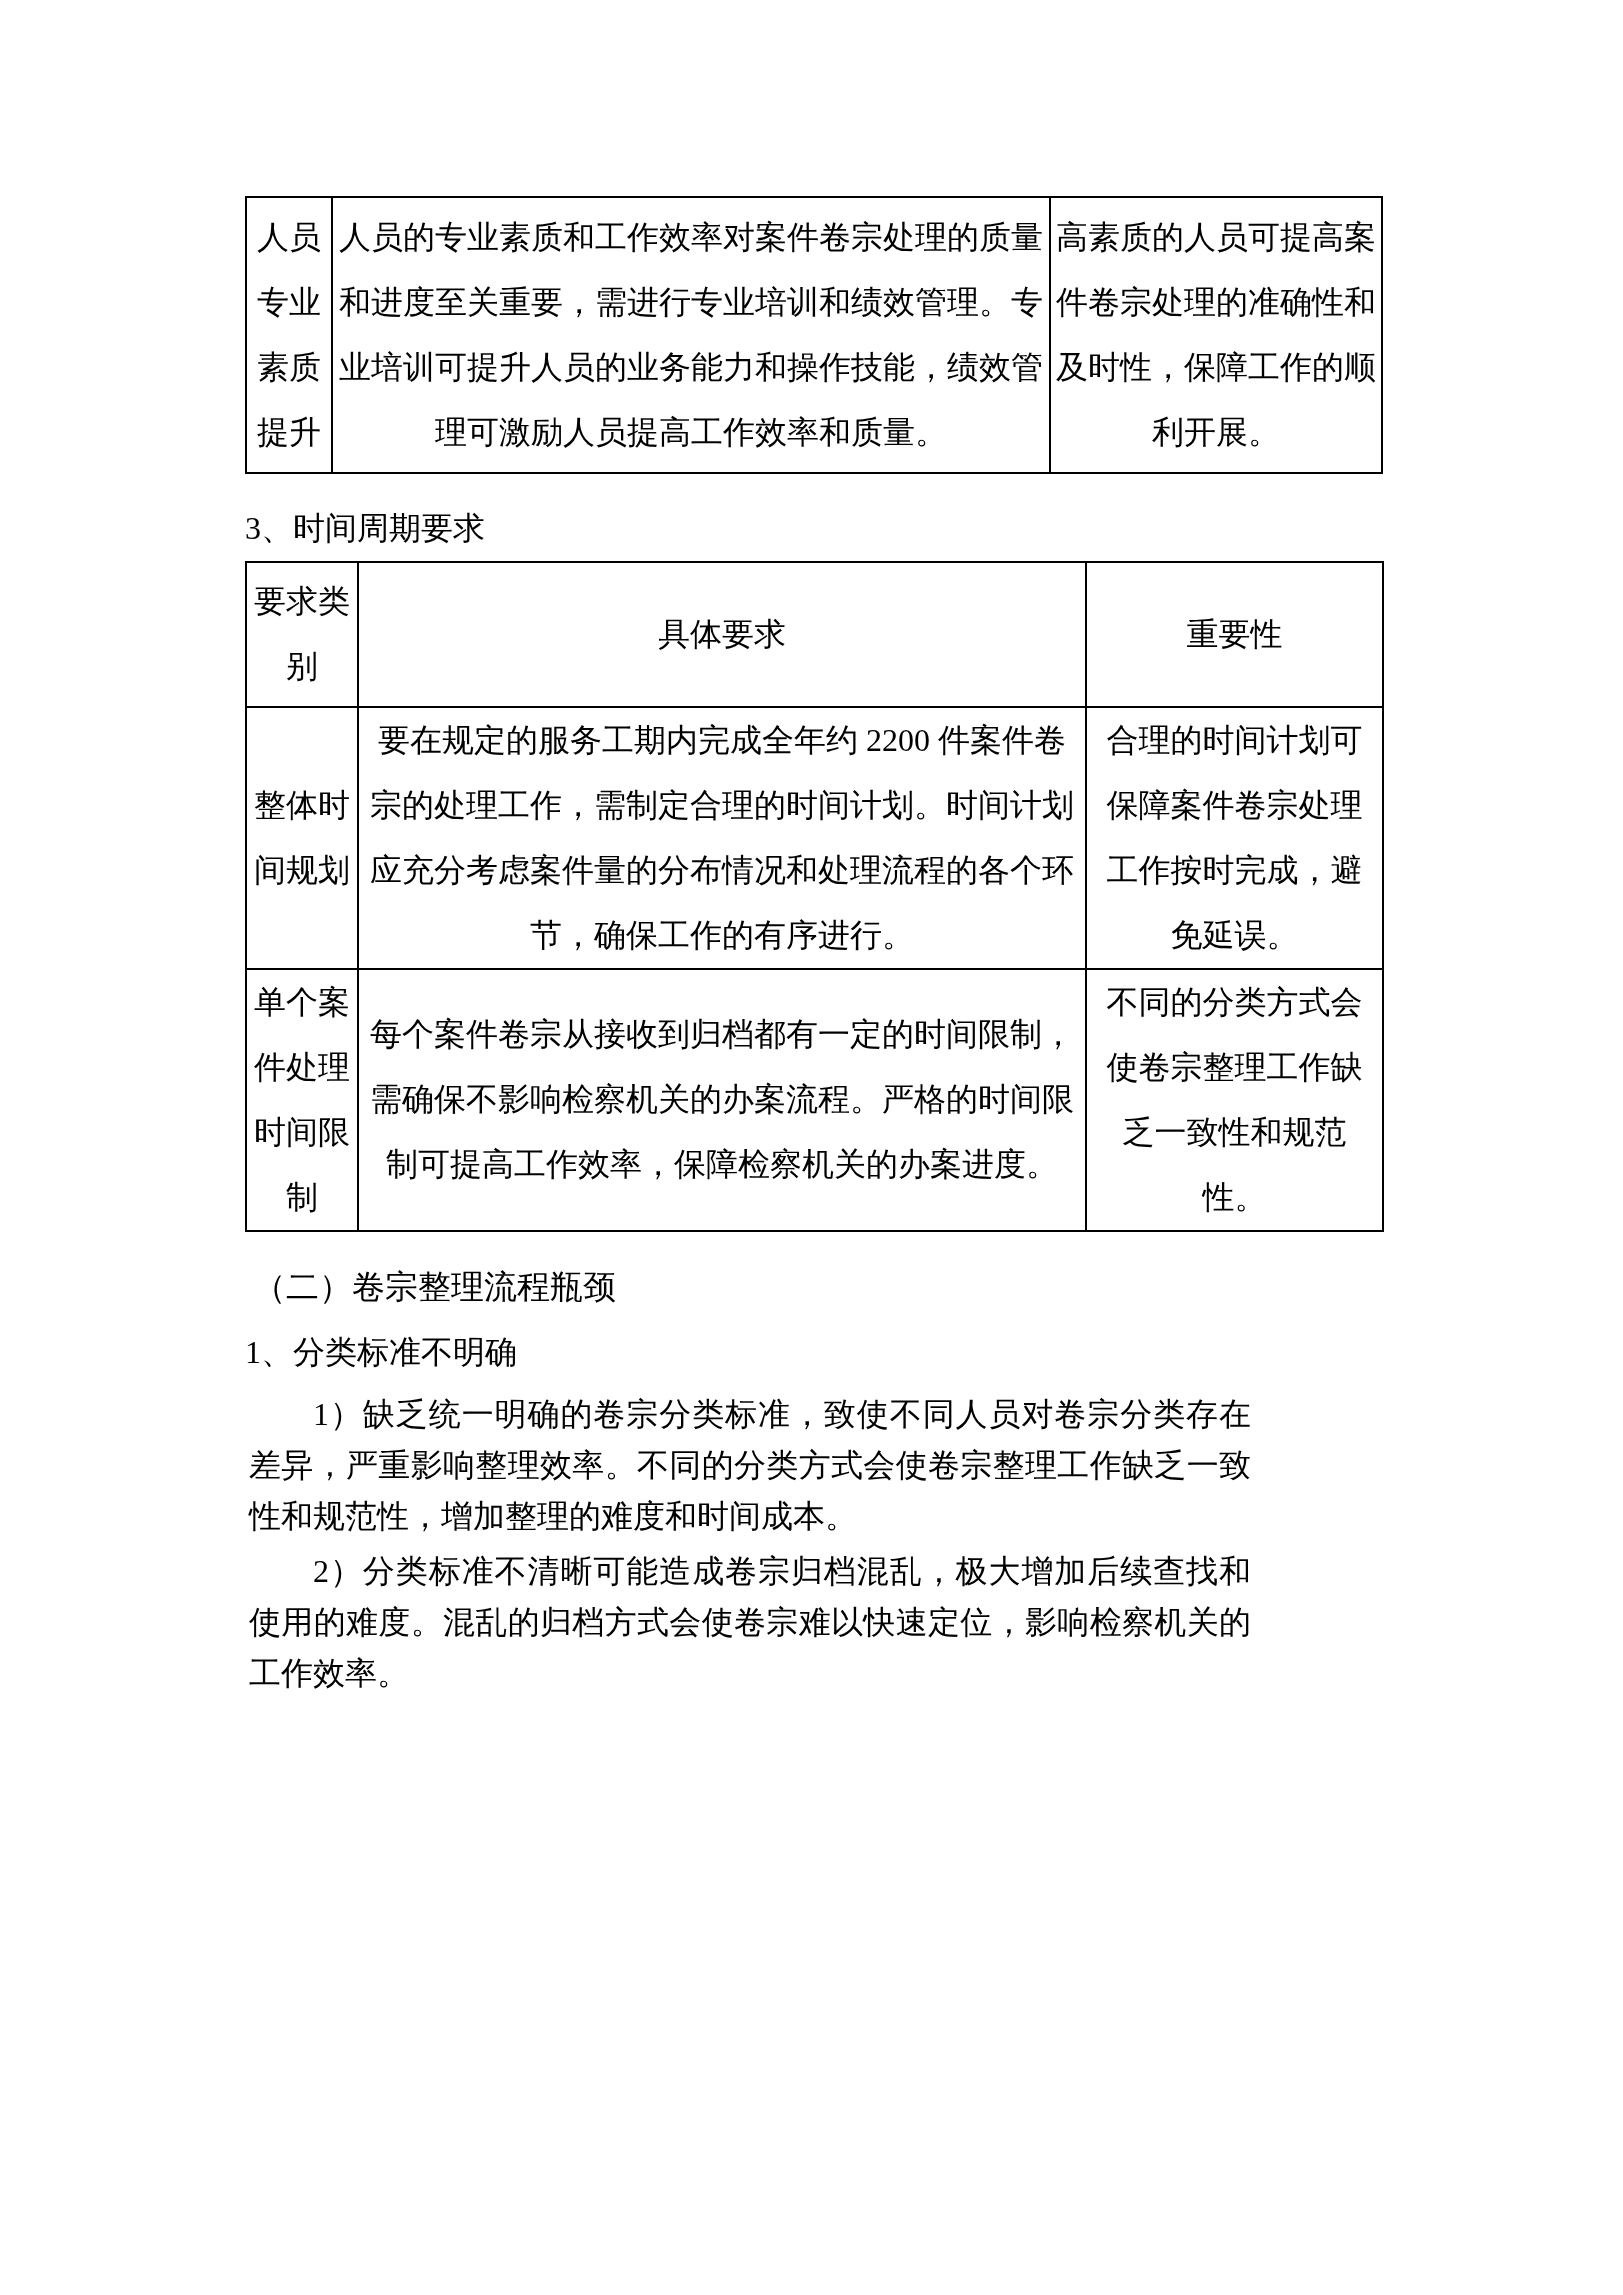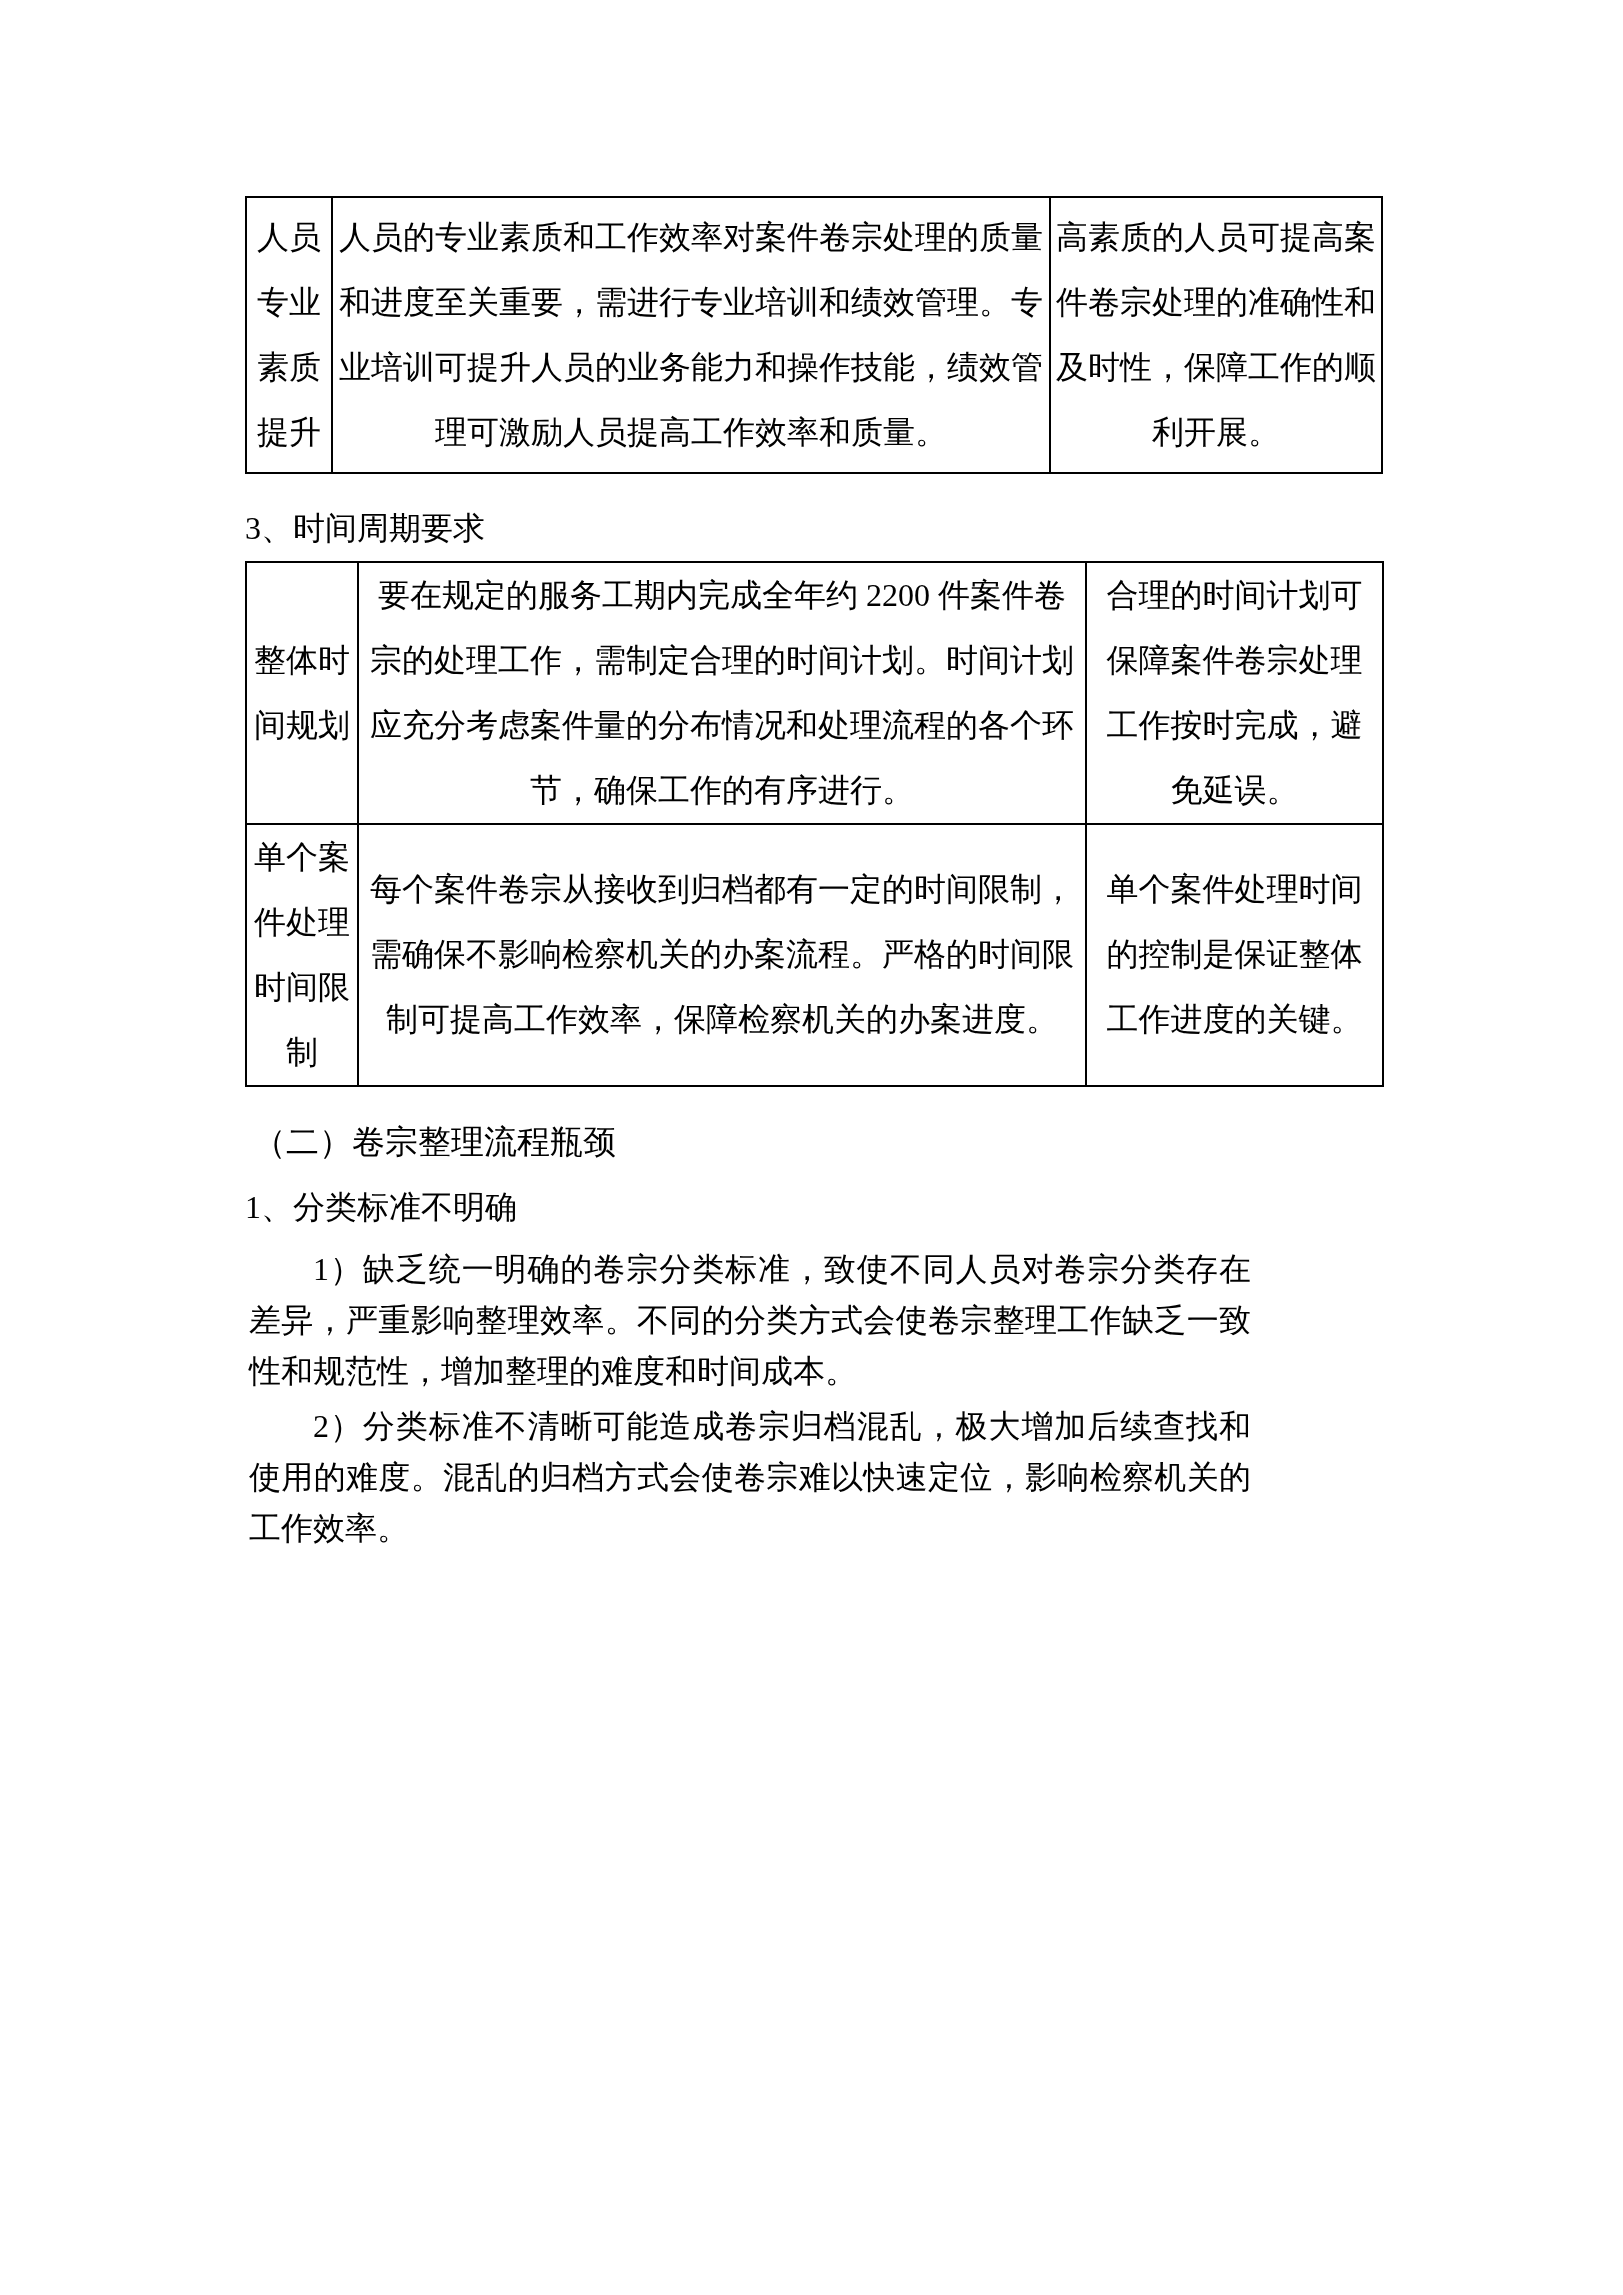--- a/index.html
+++ b/index.html
@@ -81,29 +81,34 @@
 
   <div class="heading" id="h-time">3、时间周期要求</div>
 
   <table class="doc-table t2">
     <colgroup>
         <col class="col-cat">
         <col class="col-det">
         <col class="col-imp">
       </colgroup>
     <tbody>
+      <tr class="hdr">
+        <th>要求类别</th>
+        <th>具体要求</th>
+        <th>重要性</th>
+      </tr>
       <tr class="r1">
         <td>整体时间规划</td>
         <td>要在规定的服务工期内完成全年约 2200 件案件卷宗的处理工作，需制定合理的时间计划。时间计划应充分考虑案件量的分布情况和处理流程的各个环节，确保工作的有序进行。</td>
         <td>合理的时间计划可保障案件卷宗处理工作按时完成，避免延误。</td>
       </tr>
       <tr class="r2">
         <td>单个案件处理时间限制</td>
         <td>每个案件卷宗从接收到归档都有一定的时间限制，需确保不影响检察机关的办案流程。严格的时间限制可提高工作效率，保障检察机关的办案进度。</td>
-        <td>单个案件处理时间的控制是保证整体工作进度的关键。</td>
+        <td>不同的分类方式会使卷宗整理工作缺乏一致性和规范性。</td>
       </tr>
     </tbody>
   </table>
 
   <div class="heading" id="h-bottleneck">（二）卷宗整理流程瓶颈</div>
   <div class="heading" id="h-class">1、分类标准不明确</div>
 
   <p class="body-para">1）缺乏统一明确的卷宗分类标准，致使不同人员对卷宗分类存在差异，严重影响整理效率。不同的分类方式会使卷宗整理工作缺乏一致性和规范性，增加整理的难度和时间成本。</p>
   <p class="body-para">2）分类标准不清晰可能造成卷宗归档混乱，极大增加后续查找和使用的难度。混乱的归档方式会使卷宗难以快速定位，影响检察机关的工作效率。</p>
 

